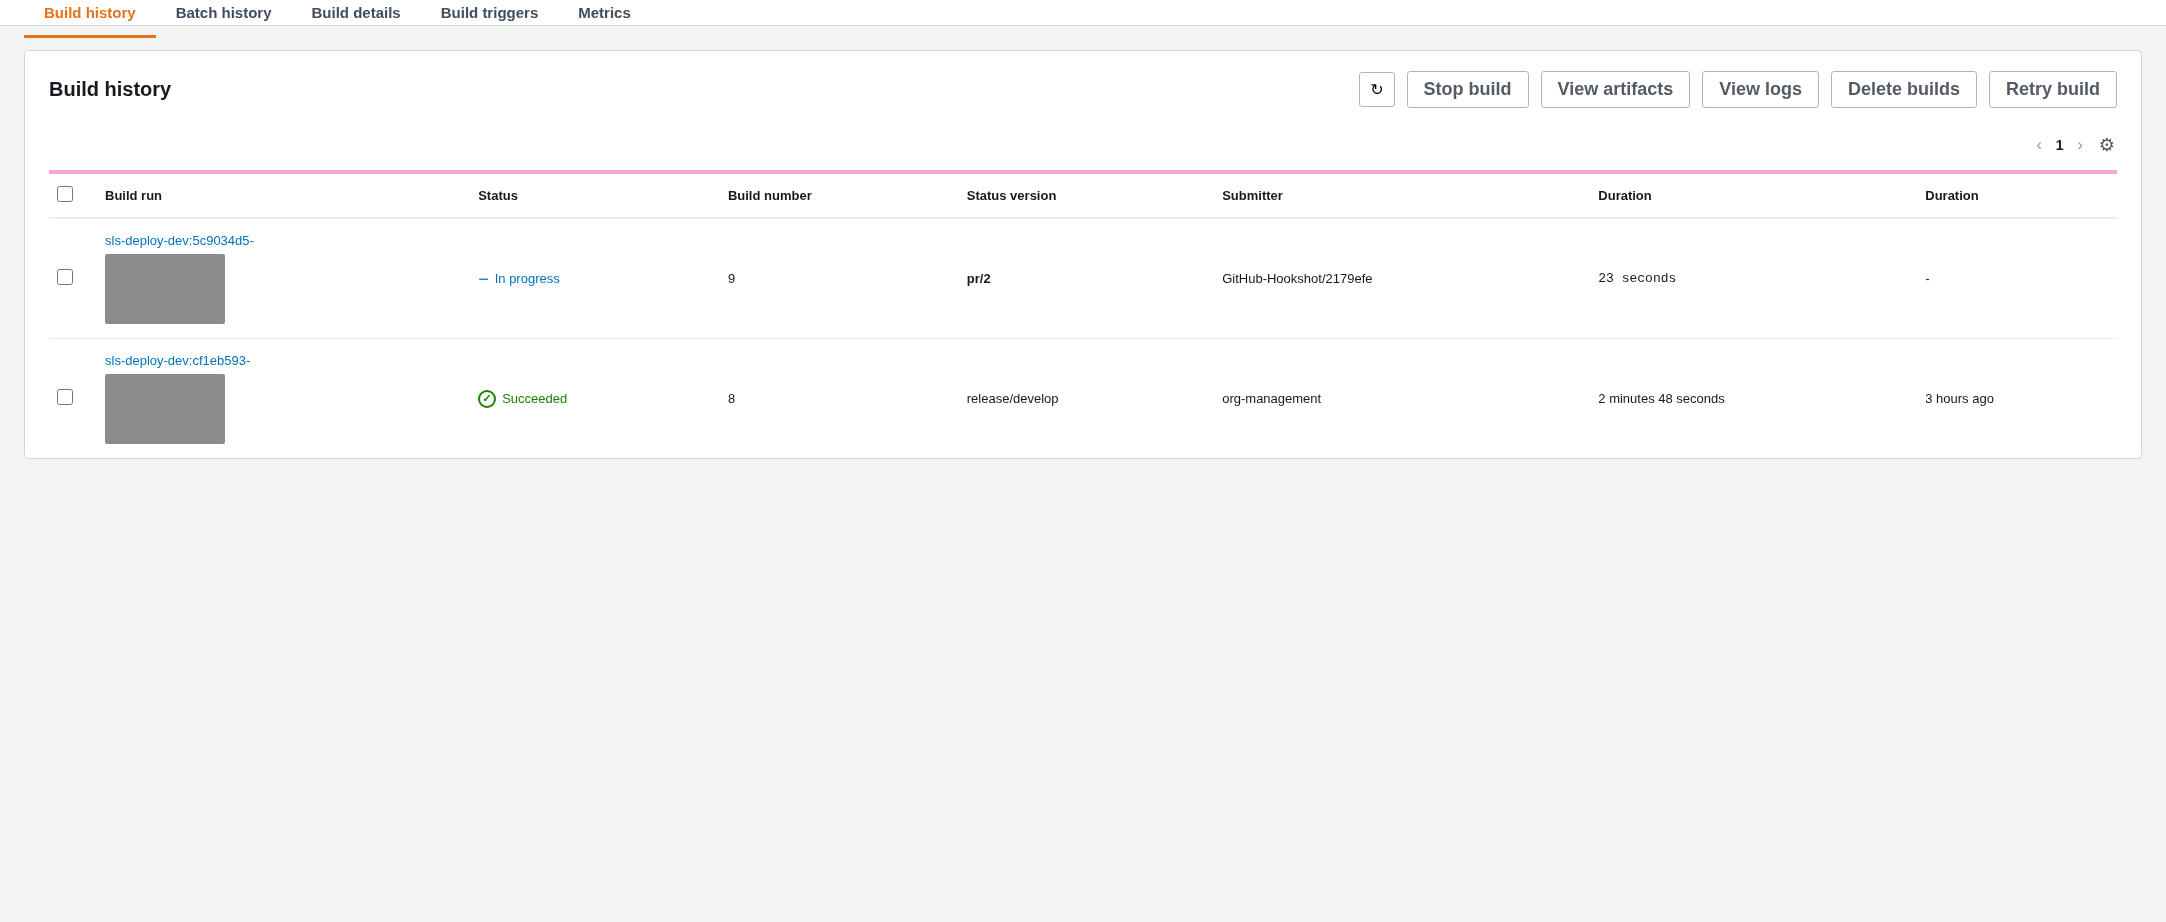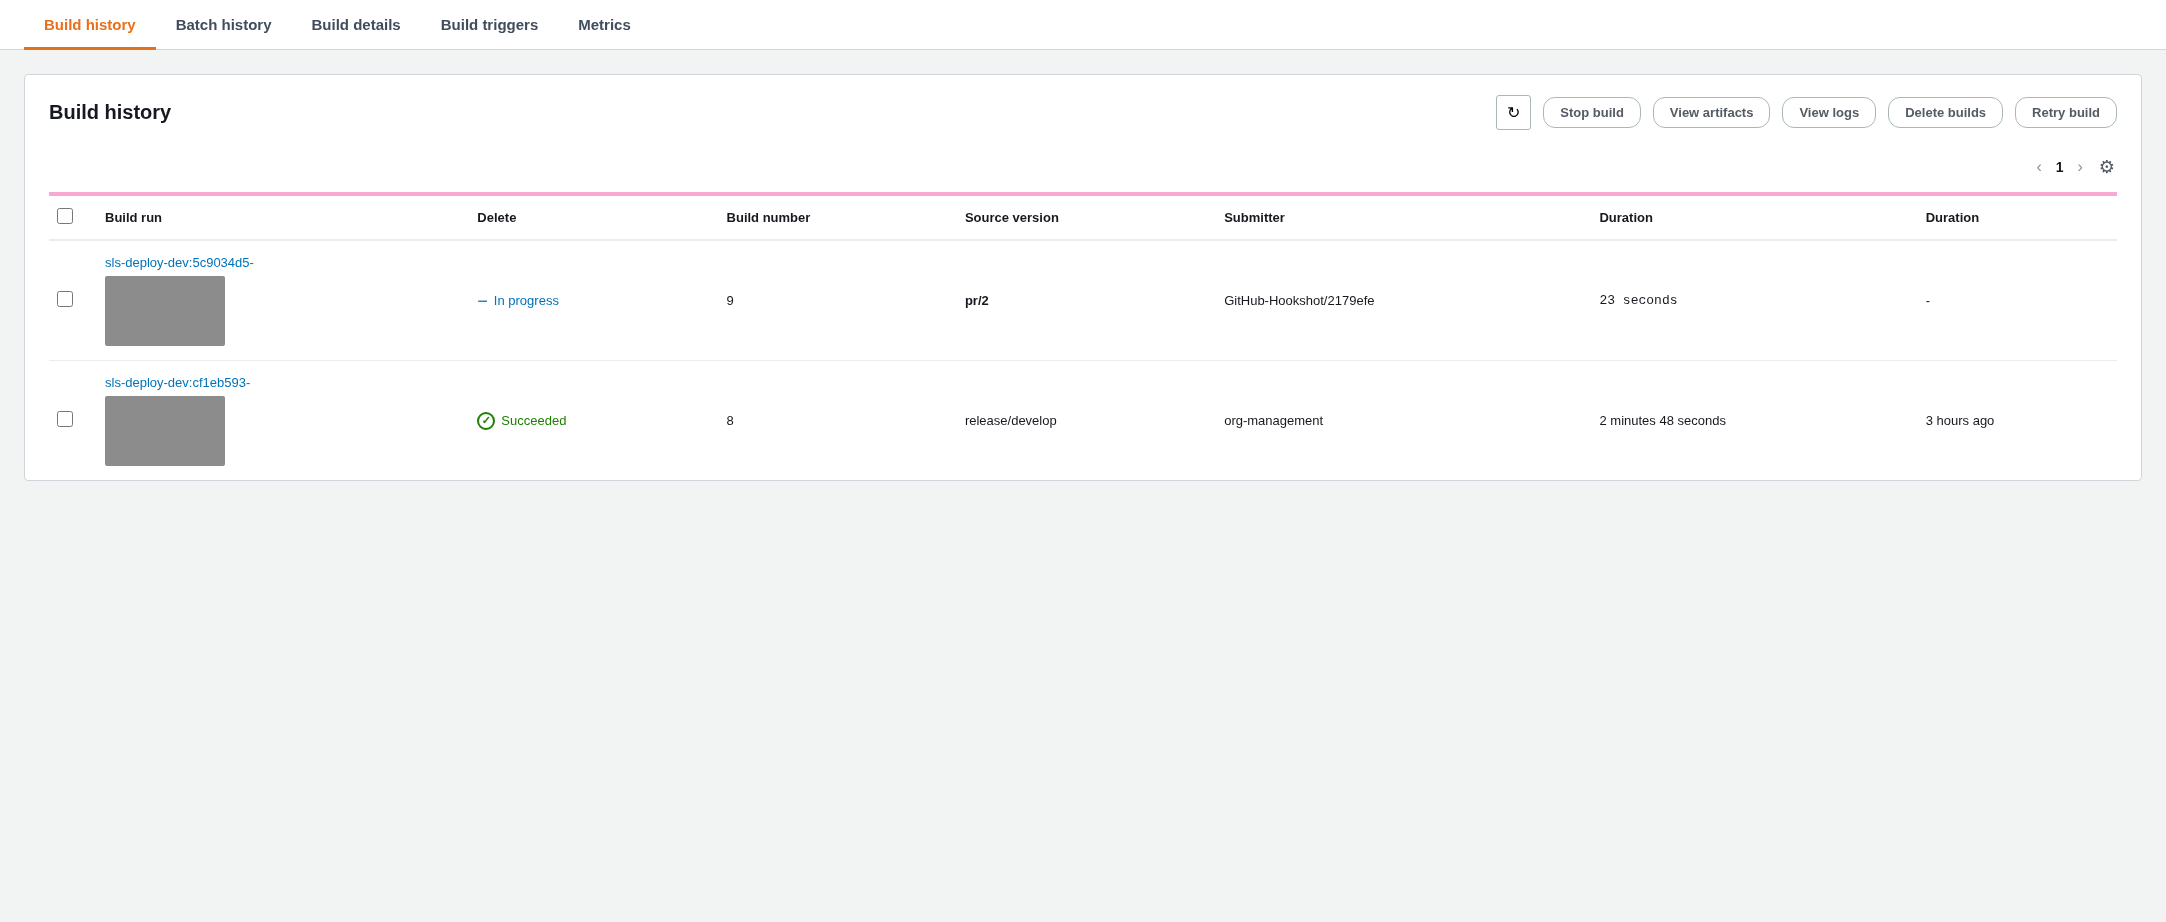--- a/index.html
+++ b/index.html
@@ -15,21 +15,21 @@
       min-height: 100vh;
       padding: 0;
     }
 
     
     .tabs-bar {
       background: #fff;
       display: flex;
       align-items: flex-end;
       border-bottom: 1px solid #d1d5db;
-      padding: 16px 24px;
+      padding: 4px 24px;
     }
 
     .tab {
       padding: 16px 20px 14px;
       font-size: 15px;
       font-weight: 600;
       color: #414d5c;
       cursor: pointer;
       border-bottom: 3px solid transparent;
       margin-bottom: -1px;
@@ -75,23 +75,23 @@
       font-weight: 700;
       color: #16191f;
       margin-right: auto;
     }
 
     .btn {
       padding: 7px 16px;
       border: 1px solid #aab7b8;
       background: #fff;
       color: #545b64;
-      font-size: 13px;
+      font-size: 18px;
       font-weight: 600;
-      border-radius: 12px;
+      border-radius: 3px;
       cursor: pointer;
       white-space: nowrap;
     }
 
     .btn-icon {
       padding: 7px 10px;
       border: 1px solid #aab7b8;
       background: #fff;
       border-radius: 3px;
       cursor: pointer;
@@ -258,23 +258,23 @@
           <span>⚙</span>
         </button>
       </div>
 
       <div class="table-wrap">
         <table>
           <thead id="table-head">
               <tr>
                 <th><input type="checkbox" style=""></th>
                 <th>Build run</th>
-                <th>Delete</th>
+                <th>Status</th>
                 <th>Build number</th>
-                <th>Source version</th>
+                <th>Status version</th>
                 <th>Submitter</th>
                 <th>Duration</th>
                 <th>Duration</th>
               </tr>
             </thead>
           <tbody id="table-body">
               <tr>
                 <td><input type="checkbox" style=""></td>
                 <td>
                   <a class="build-run-link" href="#">sls-deploy-dev:5c9034d5-</a>

